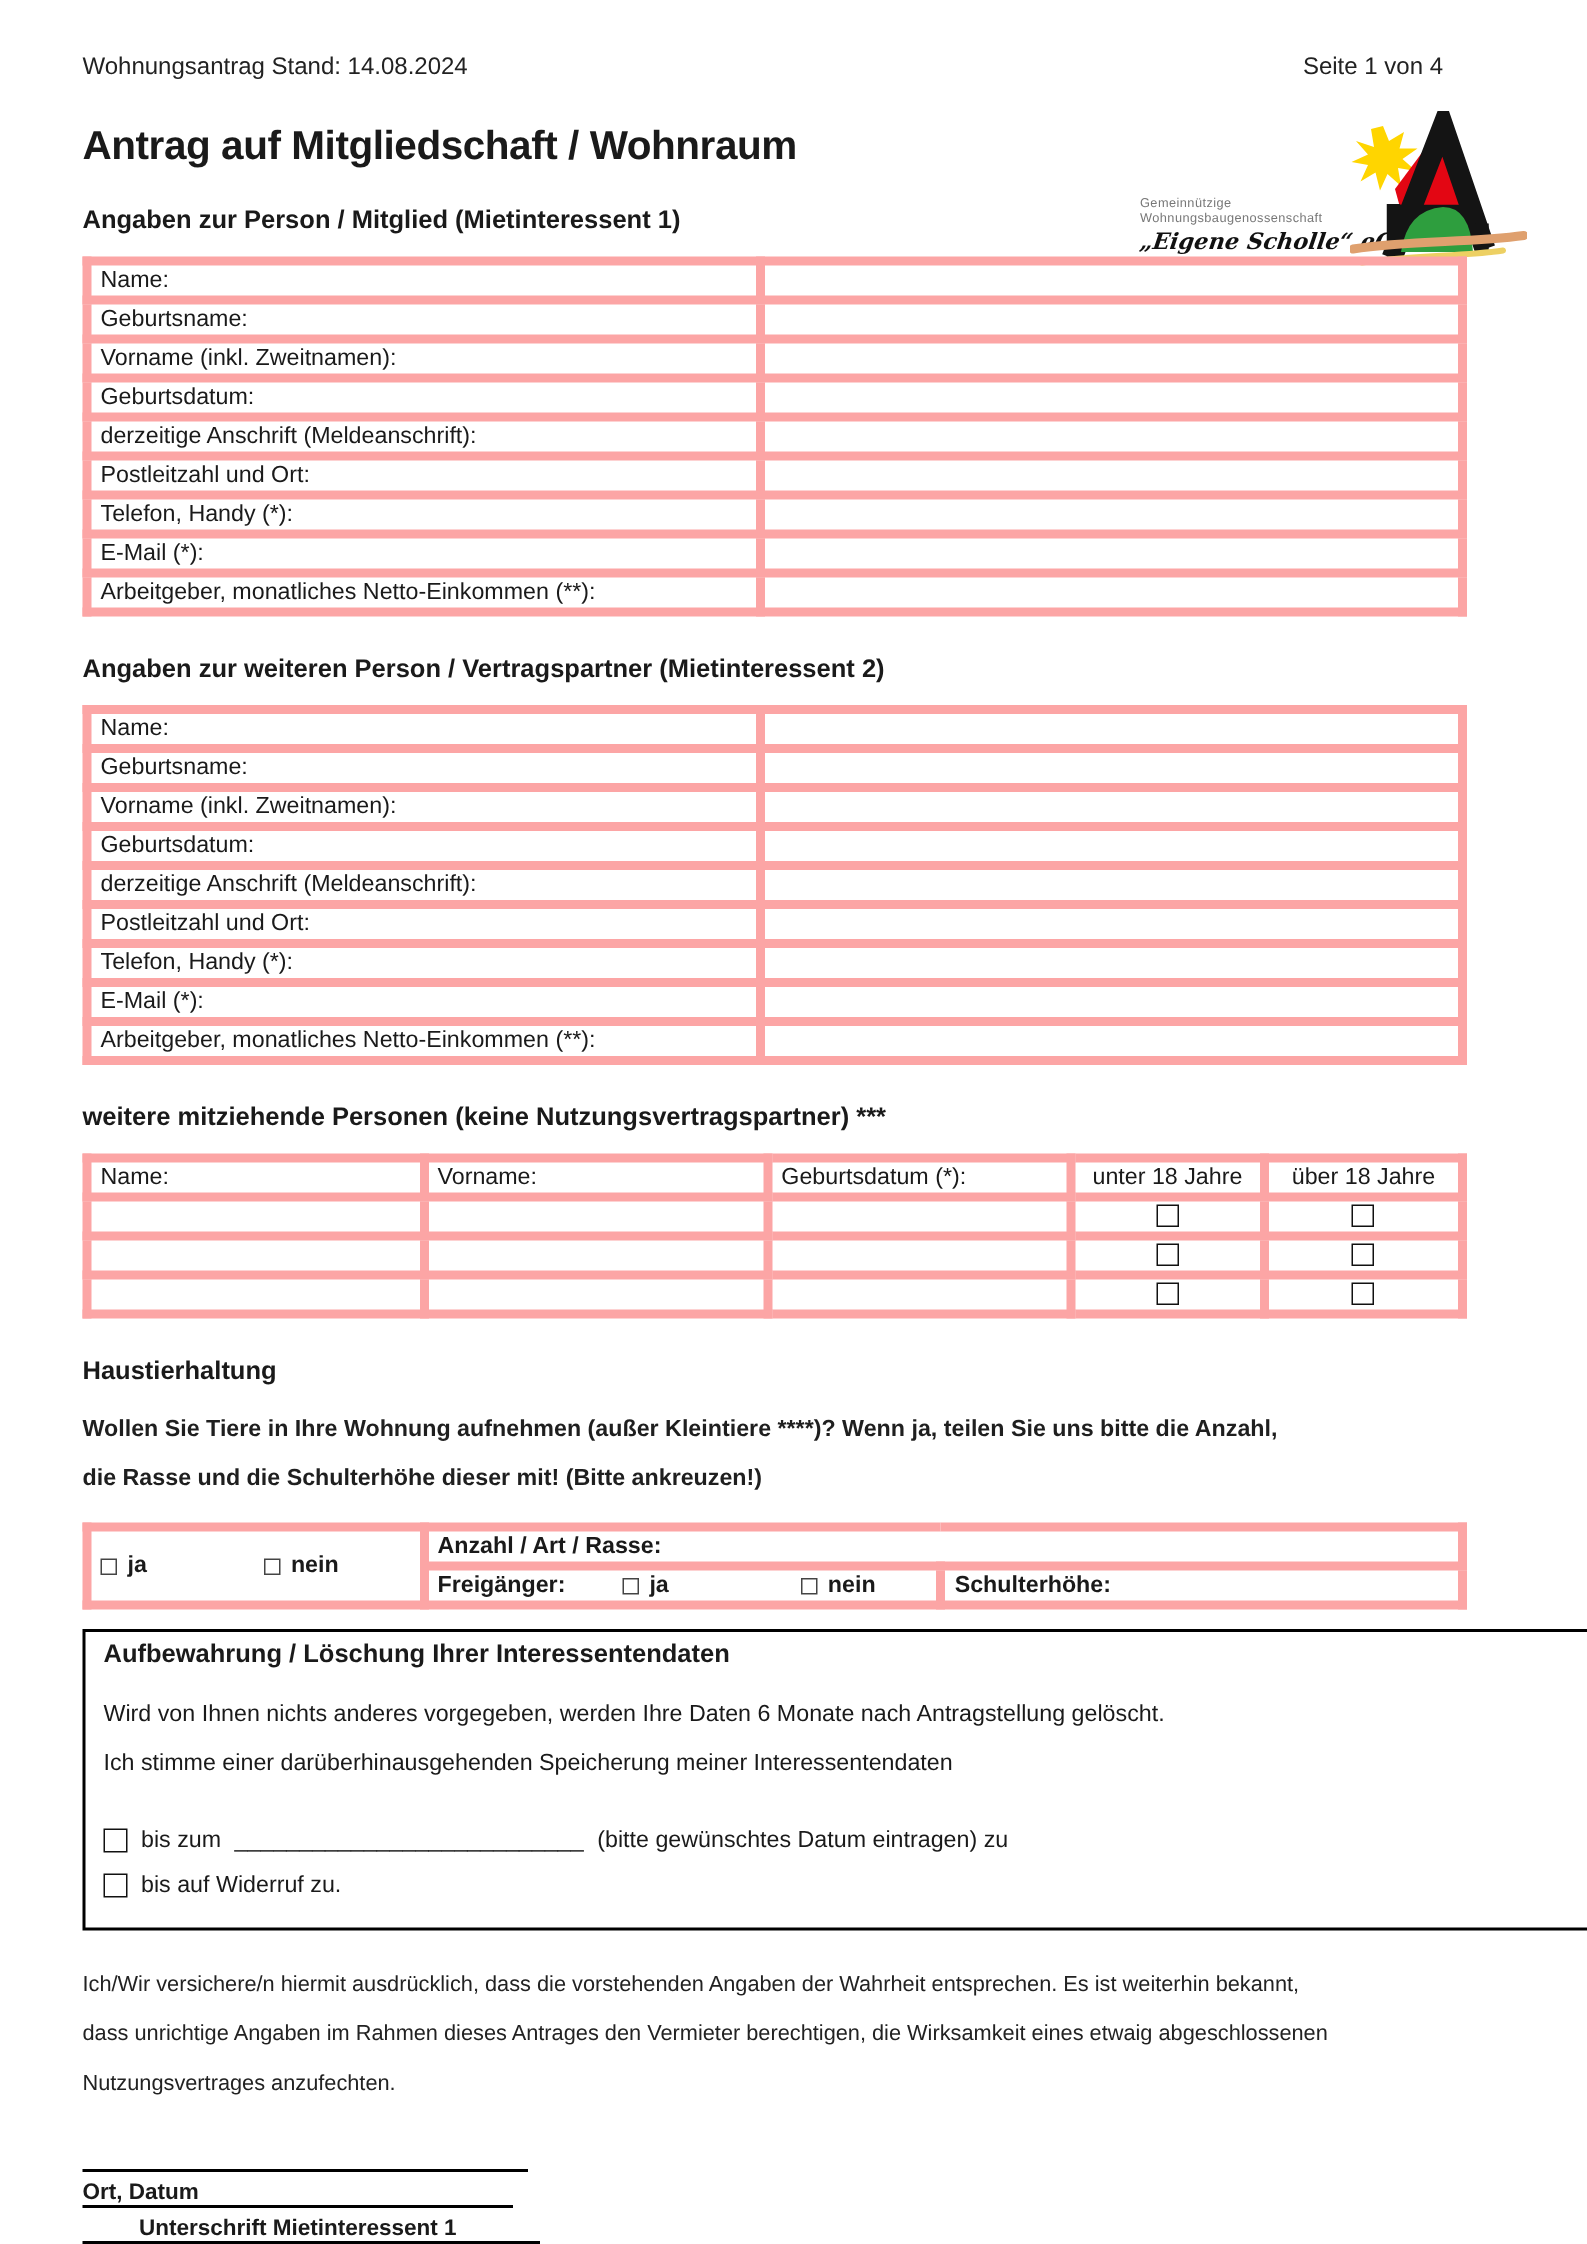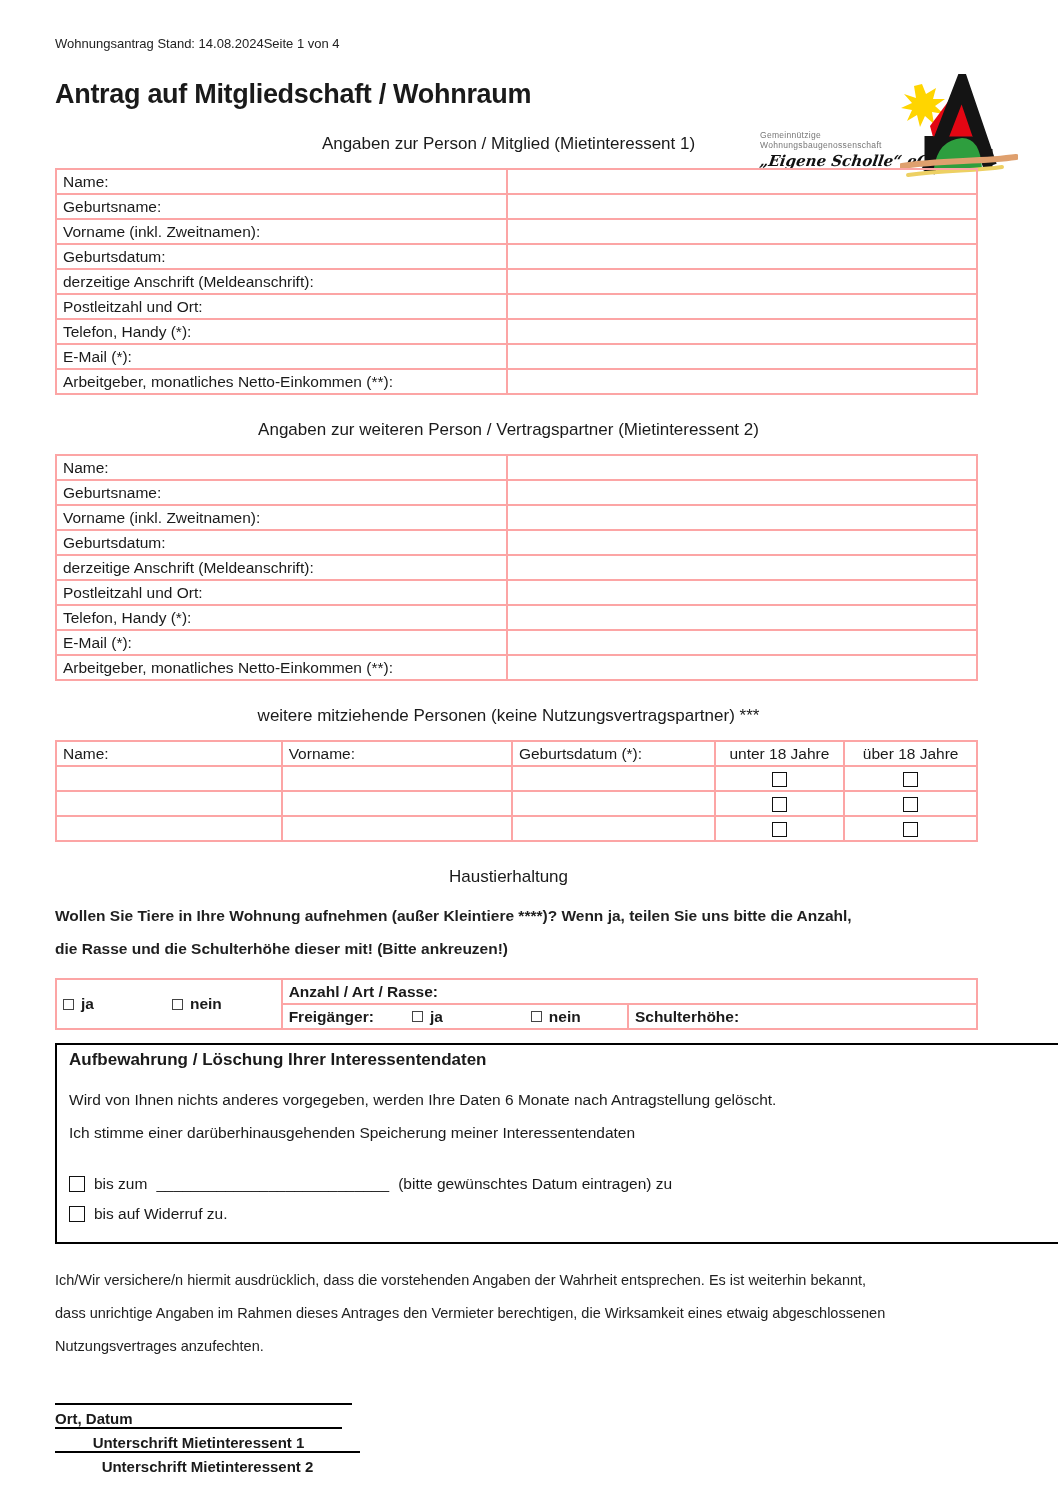--- a/index.html
+++ b/index.html
@@ -3,29 +3,29 @@
 <meta charset="utf-8">
 <style>
   * { margin:0; padding:0; box-sizing:border-box; }
   html,body { background:#888; }
   .page {
     width:1058px; height:1496px; background:#ffffff; position:relative;
     font-family:"Liberation Sans", sans-serif; color:#1a1a1a; margin:0 auto; overflow:hidden;
   }
   .content { position:relative; padding:36px 48px 0 55px; width:1010px; }
 
-  .hdr { display:flex; justify-content:flex-start; font-size:13px; color:#222; }
+  .hdr { display:flex; justify-content:space-between; font-size:16px; color:#222; }
 
   .title { font-size:27px; font-weight:bold; margin-top:28px; letter-spacing:-0.3px; }
 
-  .sec-heading { font-size:17px; font-weight:normal; margin-top:25px;text-align:center; }
+  .sec-heading { font-size:17px; font-weight:bold; margin-top:25px; }
   .sec-heading.s1 { margin-top:24px; }
 
   table { border-collapse:collapse; width:923px; table-layout:fixed; }
-  td { border:2px solid #fca5a5; font-size:15.5px; padding:1px 6px; height:25px; vertical-align:middle; }
+  td { border:6px solid #fca5a5; font-size:15.5px; padding:1px 6px; height:25px; vertical-align:middle; }
   .tbl { margin-top:14px; }
   .lbl-col { width:49%; }
   .val-col { width:51%; }
 
   .p3 td.hc { text-align:center; }
   .cb {
     display:inline-block; width:15px; height:15px; border:1.5px solid #111;
     background:#fff; vertical-align:middle;
   }
   .cb-sm { width:11px; height:11px; border:1.2px solid #444; }

